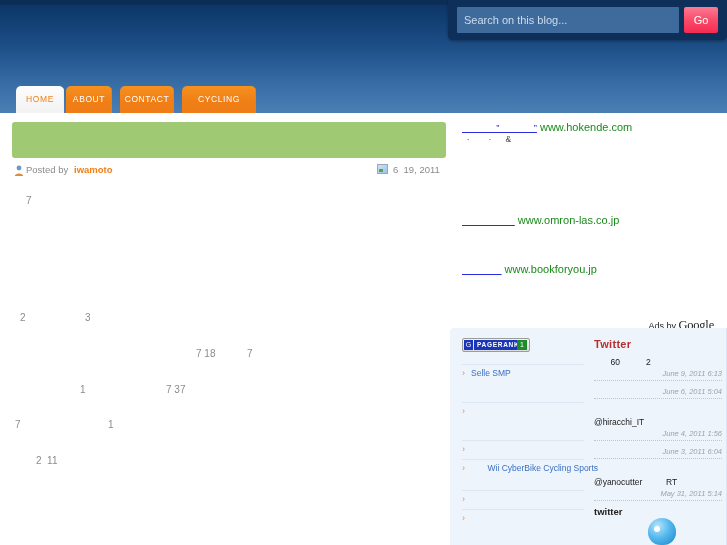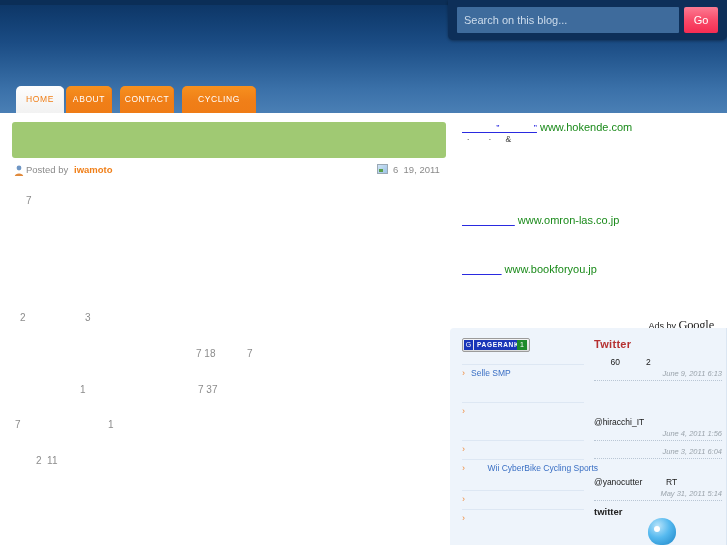--- a/index.html
+++ b/index.html
@@ -480,21 +480,21 @@
       <span id="post-date">6  19, 2011</span>
     </div>
 
     <div id="post-body">
         <span class="pline" style="left: 26px; top: 5px;">7</span>
         <span class="pline" style="left: 20px; top: 122px;">2</span>
         <span class="pline" style="left: 85px; top: 122px;">3</span>
         <span class="pline" style="left: 160px; top: 158px; margin-left: 36px;">7 18</span>
         <span class="pline" style="left: 247px; top: 158px;">7</span>
         <span class="pline" style="left: 80px; top: 194px;">1</span>
-        <span class="pline" style="left: 166px; top: 194px; margin-left: 32px;">7 37</span>
+        <span class="pline" style="left: 166px; top: 194px;">7 37</span>
         <span class="pline" style="left: 15px; top: 229px;">7</span>
         <span class="pline" style="left: 108px; top: 229px;">1</span>
         <span class="pline" style="left: 36px; top: 265px;">2  11</span>
       </div>
   </div>
 
   <div id="right-col">
 
     <div id="ads-block">
 
@@ -532,20 +532,24 @@
           <div class="side-link" style="top: 162px;"></div>
           <div class="side-link" style="top: 181px;"></div>
         </div>
 
       <div id="twitter-widget">
         <div id="twitter-title">Twitter</div>
         <div id="twitter-bird"></div>
       <div class="tweet" style="top: 28px;">
             <span class="tweet-text">       60           2</span>
             <span class="tweet-date">June 9, 2011 6:13</span>
+          </div>
+          <div class="tweet" style="top: 58px;">
+            <span class="tweet-text"></span>
+            <span class="tweet-date">June 6, 2011 5:04</span>
           </div>
           <div class="tweet" style="top: 88px;">
             <span class="tweet-text">@hiracchi_IT</span>
             <span class="tweet-date">June 4, 2011 1:56</span>
           </div>
           <div class="tweet" style="top: 118px;">
             <span class="tweet-text"></span>
             <span class="tweet-date">June 3, 2011 6:04</span>
           </div>
           <div class="tweet" style="top: 148px;">

